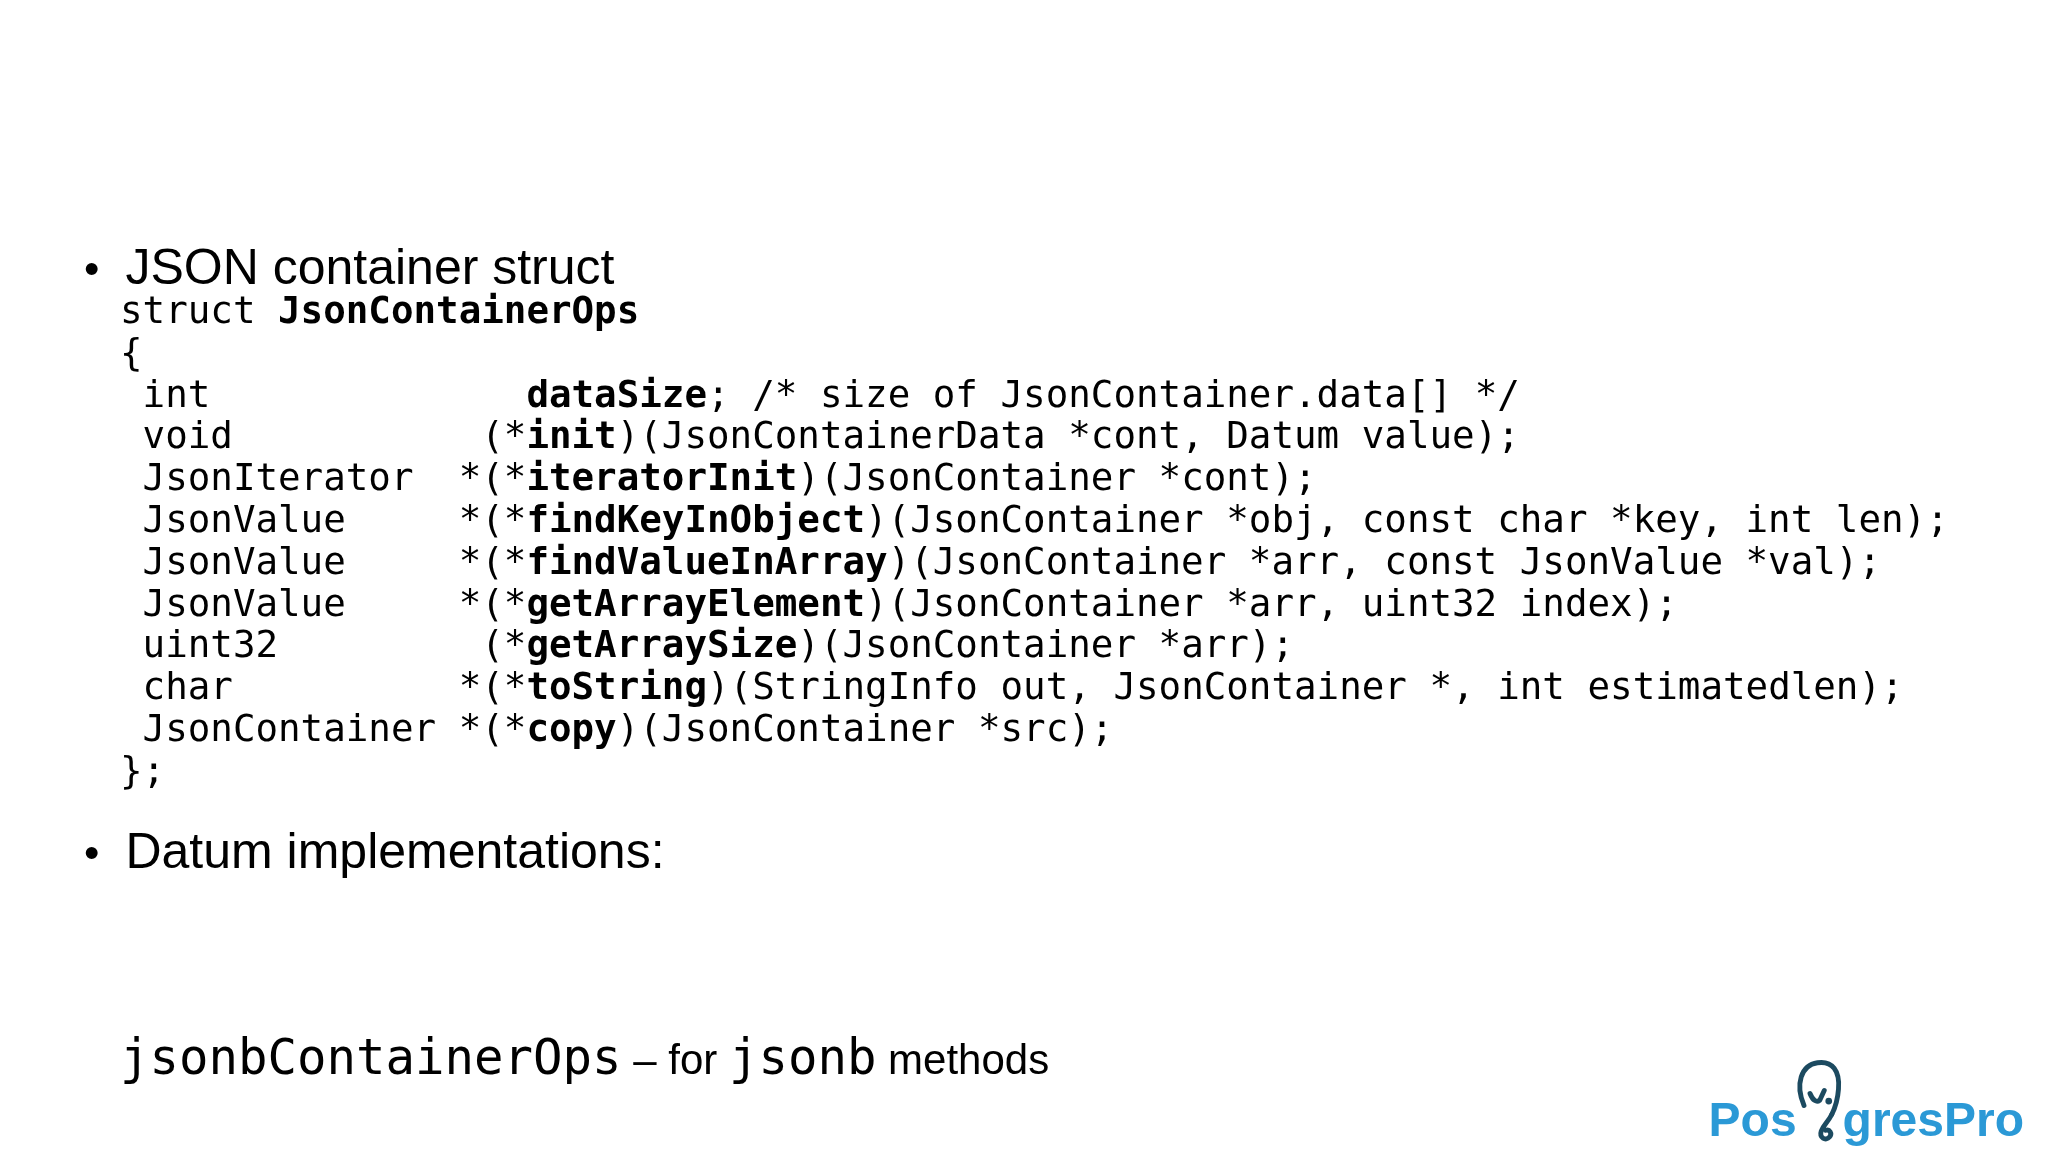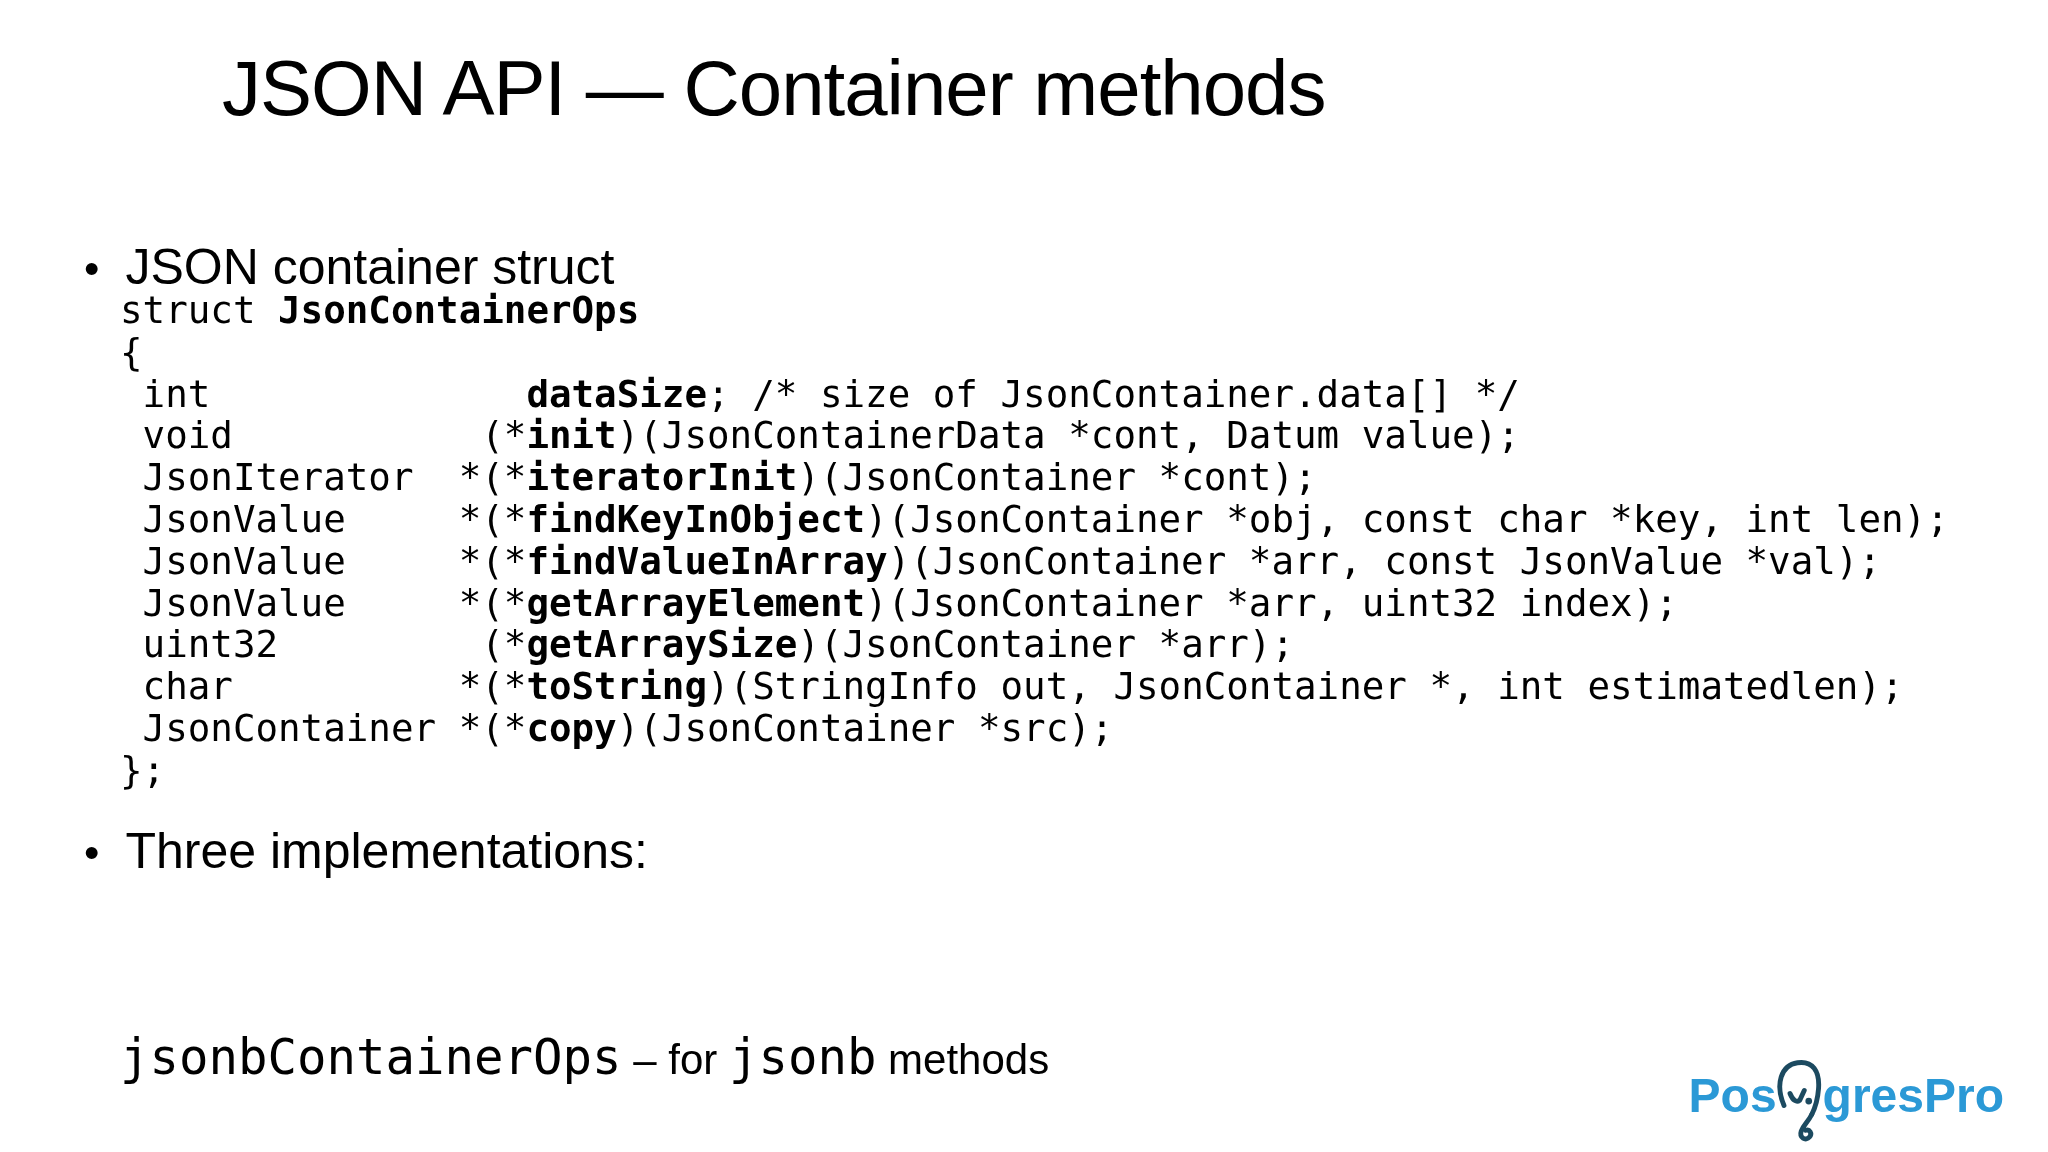--- a/index.html
+++ b/index.html
@@ -38,52 +38,51 @@
   .impl-line{height:56px;}
   .impl-line .mono{
     font-family:"DejaVu Sans Mono",monospace;
     font-size:49px;white-space:pre;
   }
   .impl-line .sans{
     font-family:"Liberation Sans",sans-serif;
     font-size:42px;white-space:pre;
   }
   .logo{
-    position:absolute;right:44px;bottom:8px;
-    display:flex;align-items:center;
+    position:absolute;right:24px;bottom:8px;
+    display:flex;align-items:flex-end;
   }
   .logo .ltxt{
     font-size:48px;font-weight:700;line-height:1;
     color:var(--logo-blue,#2b99d6);
     letter-spacing:0;
   }
   .logo svg{
     width:54px;height:106px;
     margin:0 -3px -10px -5px;
     color:var(--elephant,#1c4a60);
     display:block;
   }
 </style>
 </head>
 <body>
 
 <div class="slide" style="--bg: #ffffff; --text: #000000; --logo-blue: #2b99d6; --elephant: #1c4a60;">
 
-  <h1 class="title">JSON API — Container methods</h1>
 
   <div class="bullet b1">
       <span class="dot">•</span>
       <span>JSON container struct</span>
     </div>
 
   <pre class="code"><div><span>struct </span><span class="b">JsonContainerOps</span></div><div><span>{</span></div><div><span> int              </span><span class="b">dataSize</span><span>; /* size of JsonContainer.data[] */</span></div><div><span> void           (*</span><span class="b">init</span><span>)(JsonContainerData *cont, Datum value);</span></div><div><span> JsonIterator  *(*</span><span class="b">iteratorInit</span><span>)(JsonContainer *cont);</span></div><div><span> JsonValue     *(*</span><span class="b">findKeyInObject</span><span>)(JsonContainer *obj, const char *key, int len);</span></div><div><span> JsonValue     *(*</span><span class="b">findValueInArray</span><span>)(JsonContainer *arr, const JsonValue *val);</span></div><div><span> JsonValue     *(*</span><span class="b">getArrayElement</span><span>)(JsonContainer *arr, uint32 index);</span></div><div><span> uint32         (*</span><span class="b">getArraySize</span><span>)(JsonContainer *arr);</span></div><div><span> char          *(*</span><span class="b">toString</span><span>)(StringInfo out, JsonContainer *, int estimatedlen);</span></div><div><span> JsonContainer *(*</span><span class="b">copy</span><span>)(JsonContainer *src);</span></div><div><span>};</span></div></pre>
 
   <div class="bullet b2">
       <span class="dot">•</span>
-      <span>Three implementations:</span>
+      <span>Datum implementations:</span>
     </div>
 
   <div class="impls">
     <div class="impl-line"><span class="mono">jsonbContainerOps</span><span class="sans"> – for </span><span class="mono">jsonb</span><span class="sans"> methods</span></div>
     
     
   </div>
 
   <div class="logo">
       <span class="ltxt">Pos</span>

